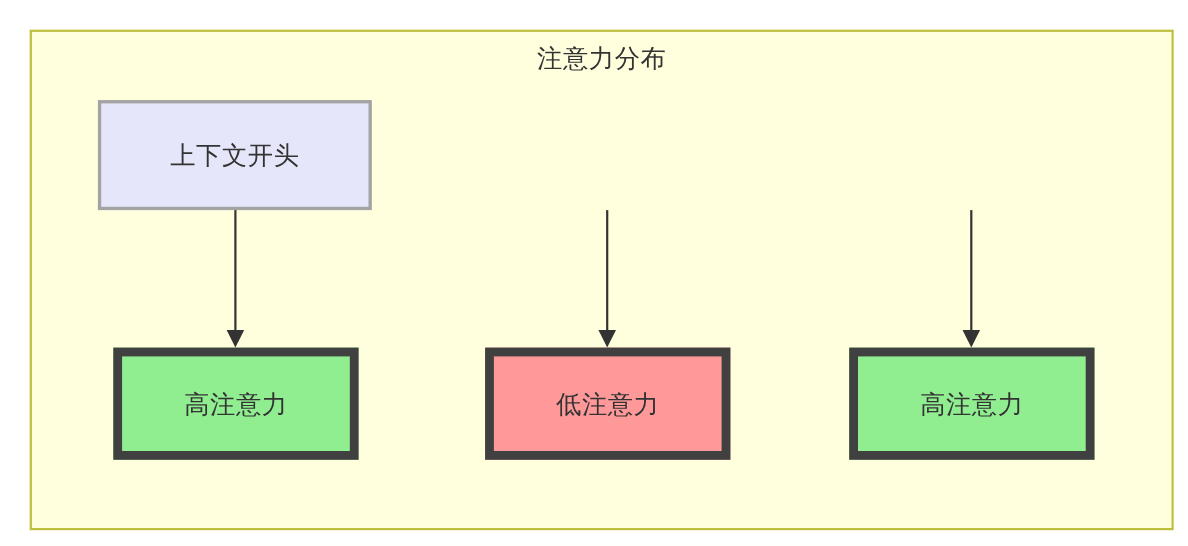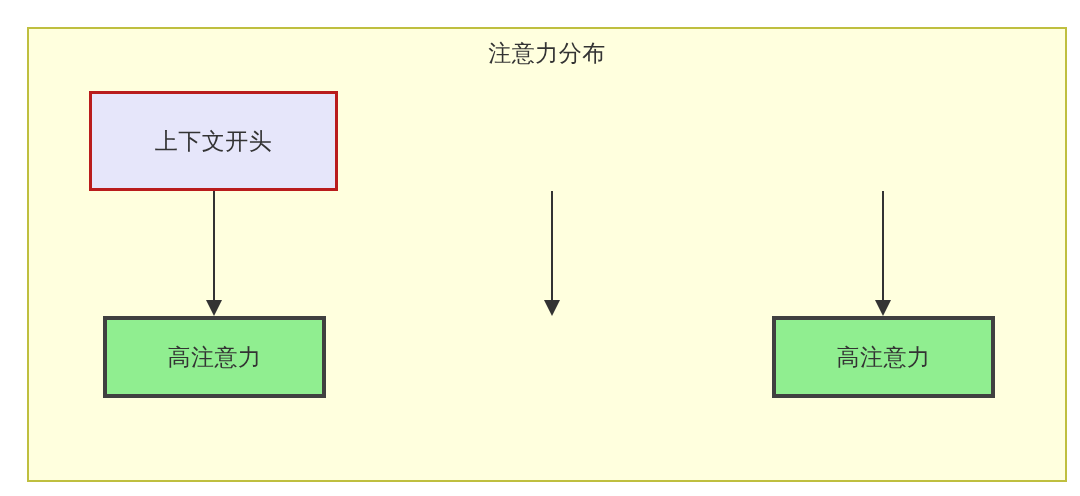--- a/index.html
+++ b/index.html
@@ -49,26 +49,26 @@
     justify-content: center;
     font-size: 23px;
     color: #333333;
     letter-spacing: 0.5px;
     white-space: nowrap;
   }
   .node-context {
     width: 249px;
     height: 100px;
     background: #e6e6fa;
-    border: 3px solid #b91c1c;
+    border: 3px solid #a3a3a3;
   }
   .node-attention {
     width: 223px;
-    height: 82px;
-    border: 4px solid #404040;
+    height: 102px;
+    border: 8px solid #404040;
   }
   .fill-high {
     background: #90ee90;
   }
   .fill-low {
     background: #ff9999;
   }
   .edge-svg {
     position: absolute;
     left: 0;
@@ -99,20 +99,23 @@
   <div class="node node-context" style="left:89px; top:91px;">
     <span>上下文开头</span>
   </div>
 
 
 
   <div class="node node-attention fill-high" style="left:103px; top:316px;">
     <span>高注意力</span>
   </div>
 
+  <div class="node node-attention fill-low" style="left:441px; top:316px;">
+    <span>低注意力</span>
+  </div>
 
   <div class="node node-attention fill-high" style="left:772px; top:316px;">
     <span>高注意力</span>
   </div>
 
   <svg class="edge-svg" viewBox="0 0 1080 496">
     <g>
       <line class="edge-line" x1="214" y1="191" x2="214" y2="305"></line>
       <polygon class="edge-head" points="214,316 206,300 222,300"></polygon>
     </g>

